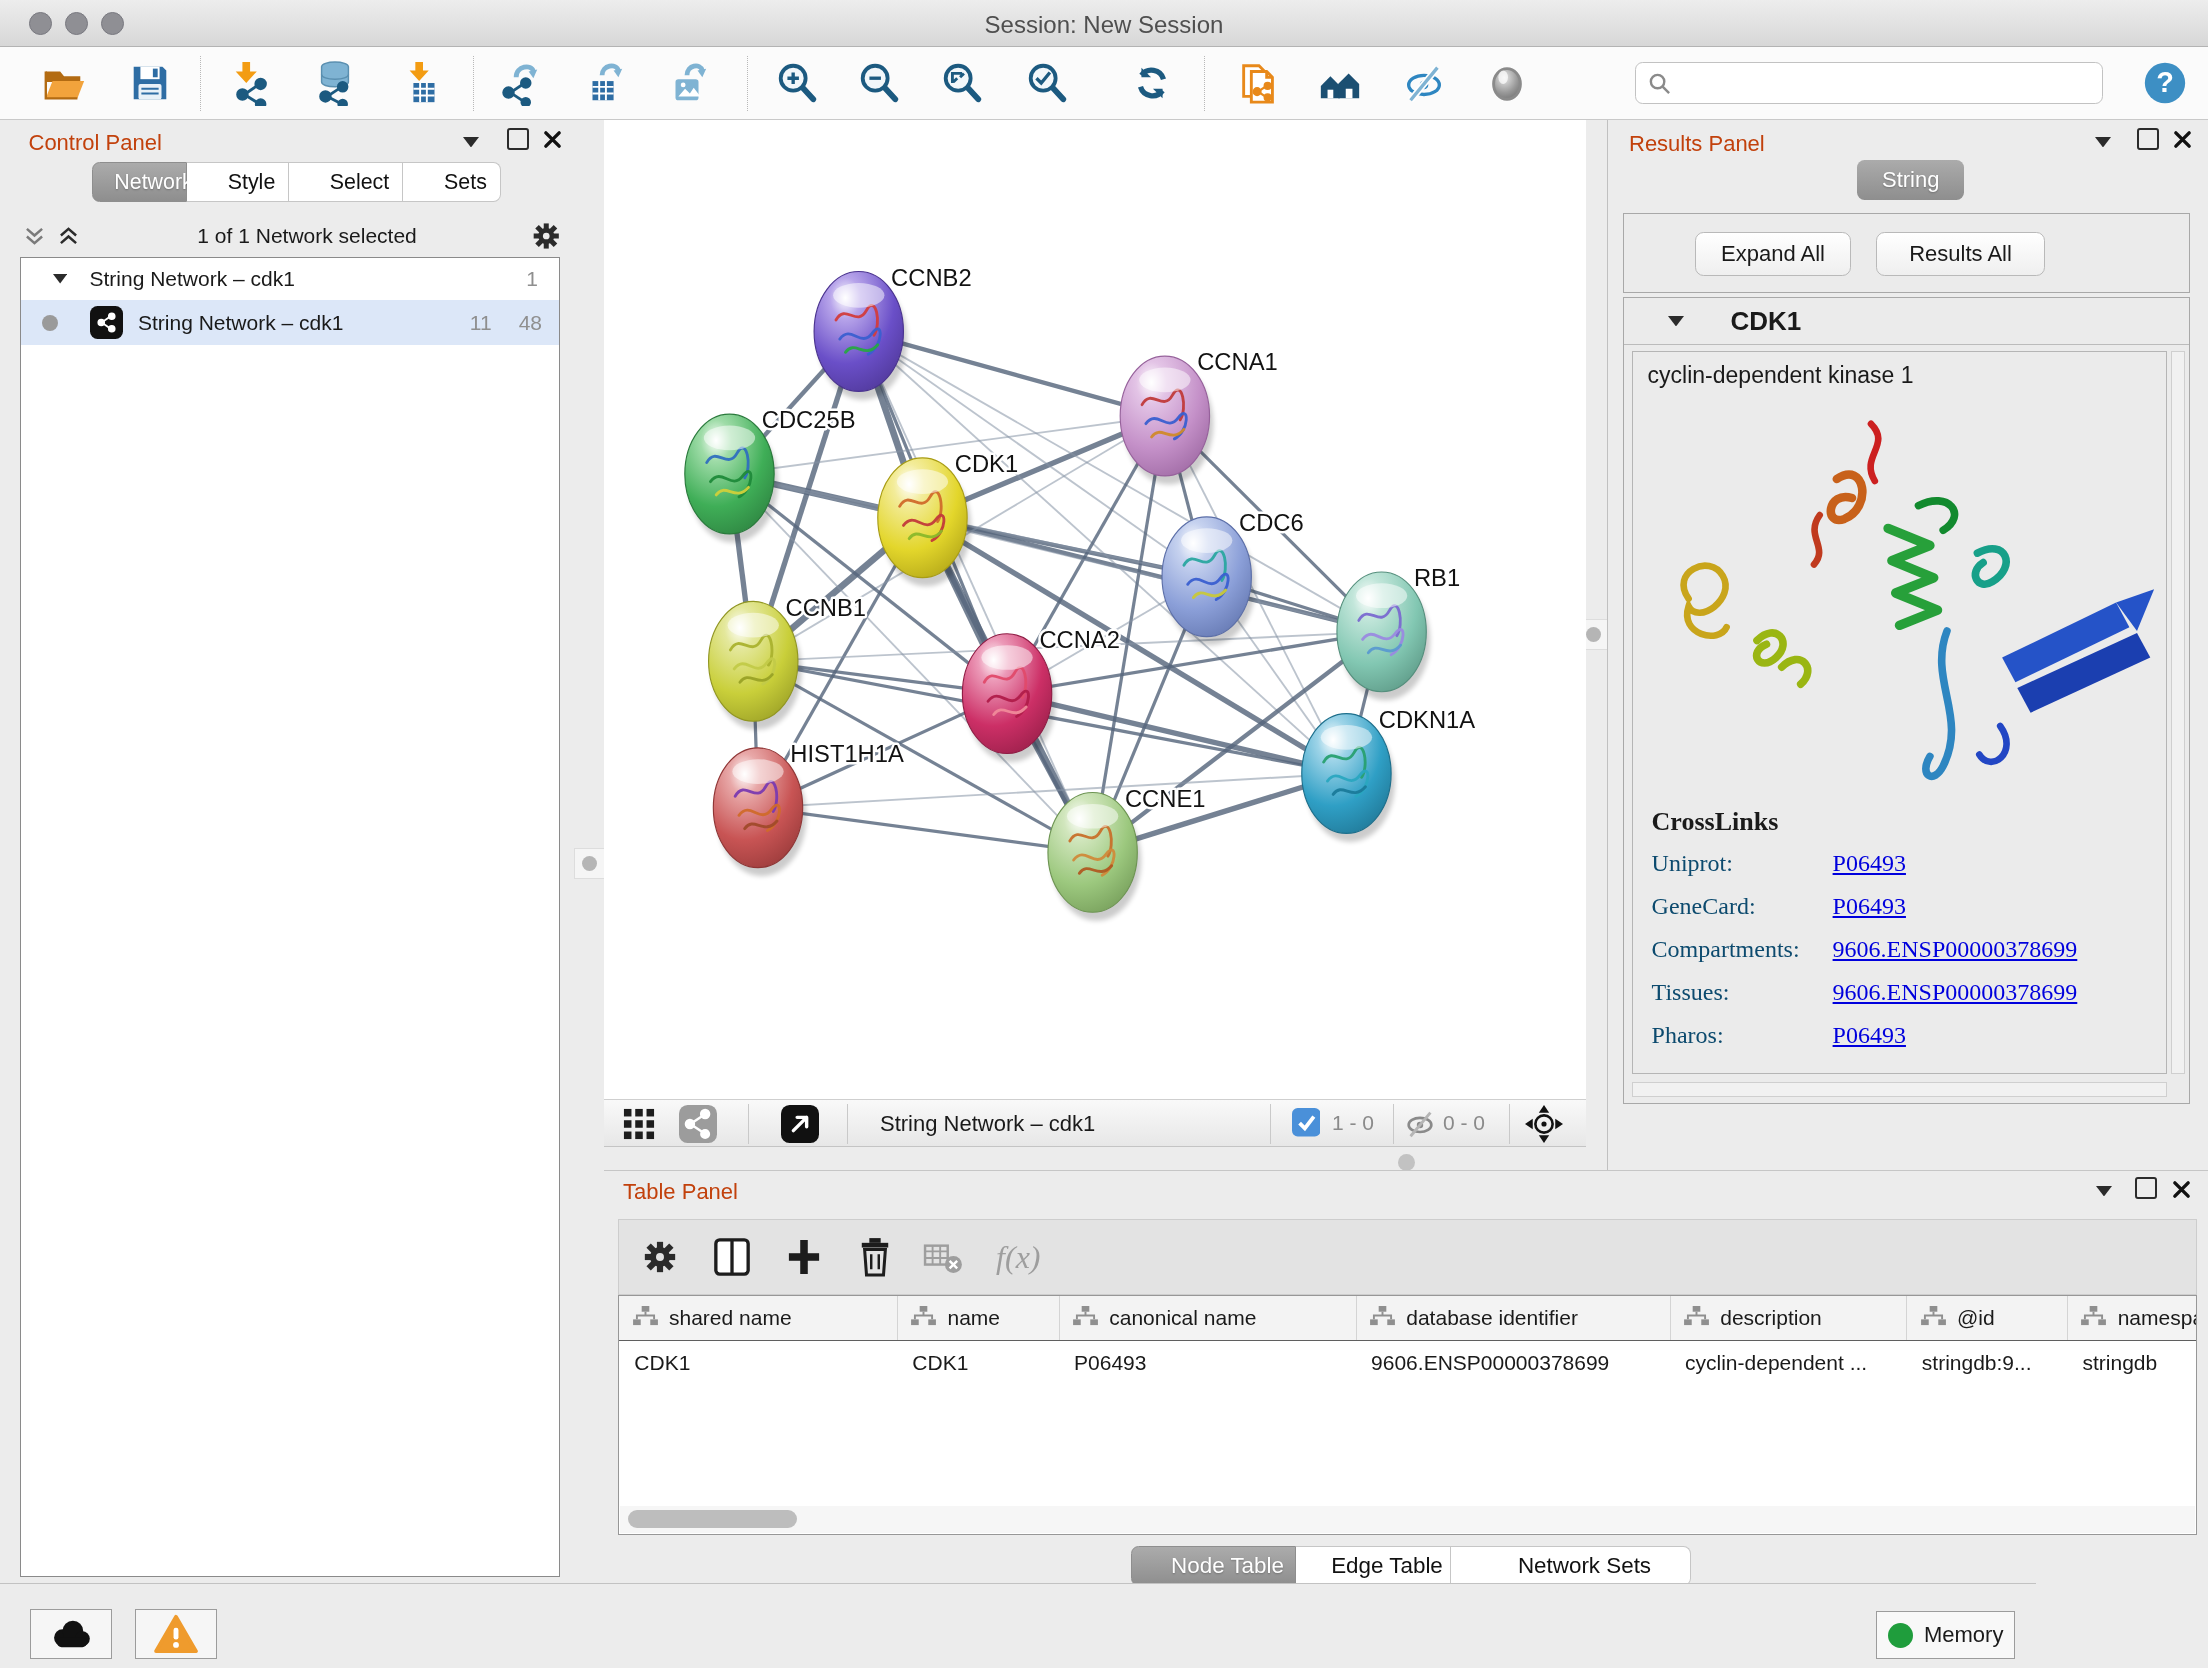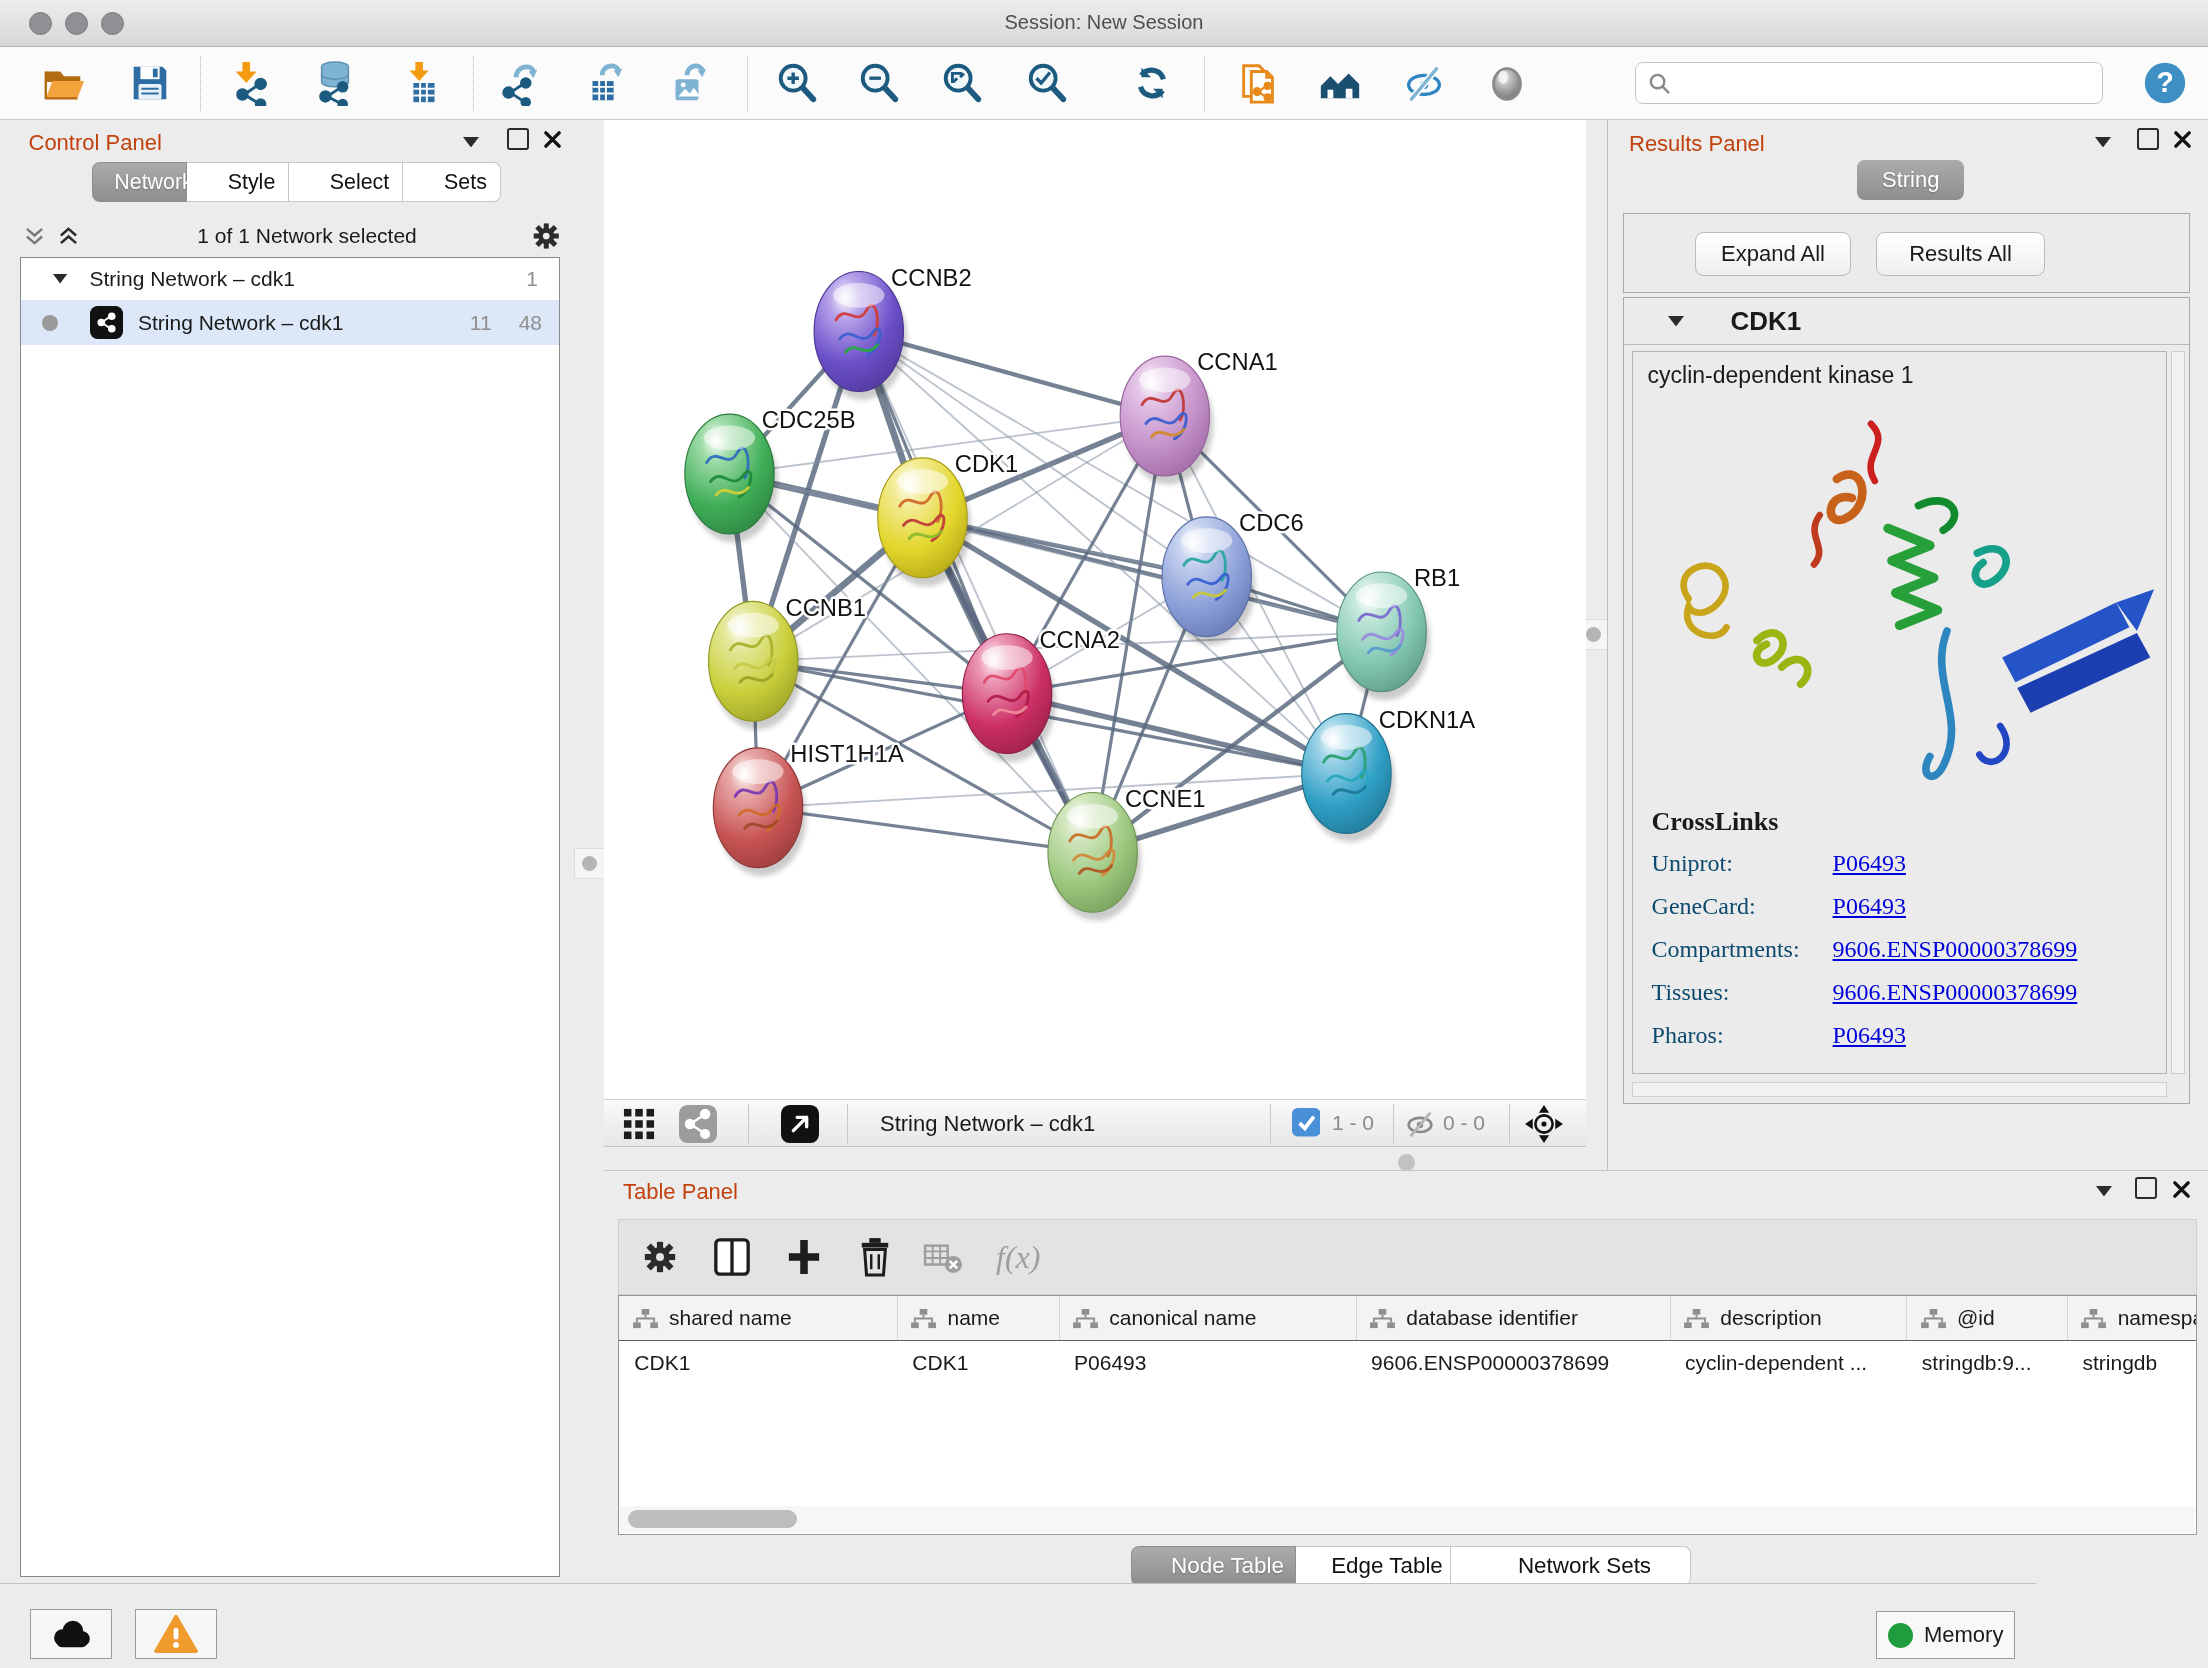--- a/index.html
+++ b/index.html
@@ -1,21 +1,21 @@
 <!DOCTYPE html>
 <html style="font-size:15px"><head>
 <meta charset="utf-8">
 <style>
   html,body{margin:0;padding:0;background:#d9d9d9;font-family:"Liberation Sans",sans-serif;}
   #app{position:relative;width:2208px;height:1668px;background:#ececec;overflow:hidden;font-size:21px;color:#1a1a1a;}
   .abs{position:absolute;}
   
   .titlebar{position:absolute;left:0;top:0;width:2208px;height:46px;background:linear-gradient(#ededed,#d7d7d7);border-bottom:1px solid #b3b3b3;}
   .tl{position:absolute;top:12.4px;width:21px;height:21px;border-radius:50%;background:#8f8f94;border:1px solid #797980;}
-  .wtitle{position:absolute;left:0;right:0;top:10.5px;text-align:center;font-size:20px;color:#4f4f4f;}
+  .wtitle{position:absolute;left:0;right:0;top:10.5px;text-align:center;font-size:24px;color:#4f4f4f;}
   
   .toolbar{position:absolute;left:0;top:47px;width:2208px;height:72px;background:#fbfbfb;border-bottom:1px solid #c9c9c9;}
   .tbi{position:absolute;top:12.4px;width:48px;height:48px;display:flex;align-items:center;justify-content:center;}
   .tbsep{position:absolute;top:8.6px;height:55px;border-left:1.9px dotted #b8b8b8;}
   .searchbox{position:absolute;left:1635px;top:15px;width:468px;height:42px;background:#fff;border:1px solid #c2c2c2;border-radius:7.6px;display:flex;align-items:center;padding-left:11.4px;box-sizing:border-box;}
   .searchbox input{border:none;outline:none;flex:1;font-size:21px;margin-left:7.6px;background:transparent;}
   
   .ptitle{font-size:22px;color:#c2410c;}
   .picon{display:inline-flex;align-items:center;justify-content:center;width:28.5px;height:28.5px;}
   .sqicon{width:18px;height:18px;border:2.4px solid #2b2b2b;border-radius:2.9px;display:inline-block;}
@@ -54,21 +54,21 @@
   .clrow{position:absolute;left:19px;display:flex;font-size:24px;}
   .clrow .cl-l{width:181px;color:#0c4a6e;}
   .clrow a{color:#0000dd;text-decoration:underline;}
   
   .tpanel{position:absolute;left:604px;top:1170px;width:1605px;height:413px;background:#ececec;border-top:1px solid #c6c6c6;box-sizing:border-box;}
   .toolbox{position:absolute;left:14.3px;top:48px;width:1579px;height:76px;background:#e3e3e3;border:1px solid #cdcdcd;box-sizing:border-box;}
   .tbx{position:absolute;top:15px;width:44px;height:44px;display:flex;align-items:center;justify-content:center;}
   .tablebox{position:absolute;left:14.3px;top:124px;width:1579px;height:240px;background:#fff;border:1px solid #979797;box-sizing:border-box;overflow:hidden;}
   table.grid{border-collapse:collapse;table-layout:fixed;width:1750px;}
   table.grid th{height:44px;background:#f3f3f3;border-right:1px solid #d4d4d4;border-bottom:1.9px solid #5f5f5f;font-weight:normal;font-size:21px;text-align:left;padding:0;white-space:nowrap;overflow:hidden;}
-  table.grid th .thwrap{display:flex;align-items:flex-end;padding-left:13.3px;gap:11.4px;}
+  table.grid th .thwrap{display:flex;align-items:flex-start;padding-left:13.3px;gap:11.4px;}
   table.grid td{height:42px;font-size:21px;padding-left:15px;white-space:nowrap;overflow:hidden;}
   .tscroll{position:absolute;left:1px;right:1px;bottom:1px;height:27px;background:#f6f6f6;}
   .tthumb{position:absolute;left:7.6px;top:3.8px;width:169px;height:18px;border-radius:9.5px;background:#bdbdbd;}
   .btabs{position:absolute;left:527px;top:375px;display:flex;}
   
   .statusbar{position:absolute;left:0;top:1583px;width:2036px;height:86px;background:#ececec;border-top:1px solid #c2c2c2;box-sizing:border-box;}
   .sbtn{position:absolute;top:25px;width:80px;height:48px;background:#f6f6f6;border:1px solid #9c9c9c;display:flex;align-items:center;justify-content:center;}
   .membtn{position:absolute;right:21px;top:27px;width:137px;height:46px;background:#f8f8f8;border:1px solid #9c9c9c;display:flex;align-items:center;justify-content:center;gap:11.4px;font-size:22px;}
   .memdot{width:25px;height:25px;border-radius:50%;}
   svg{display:block;}

